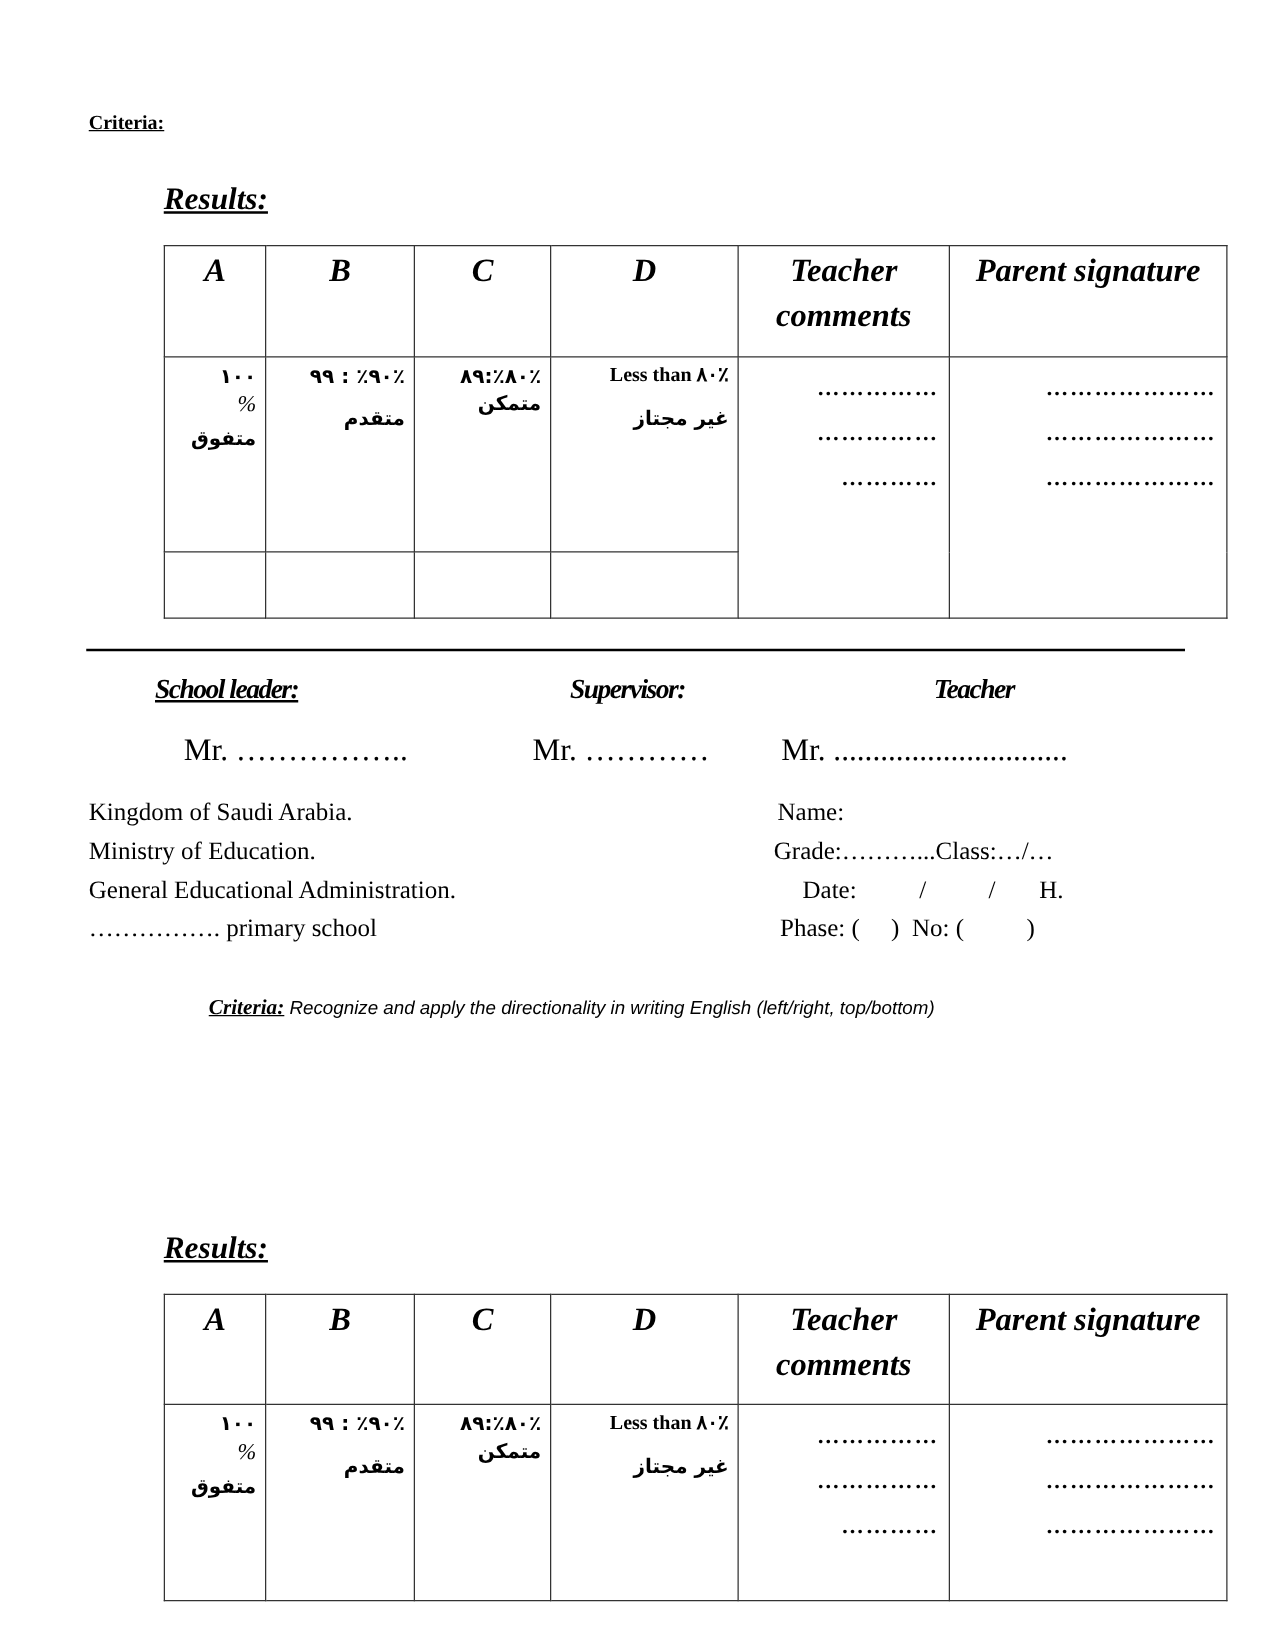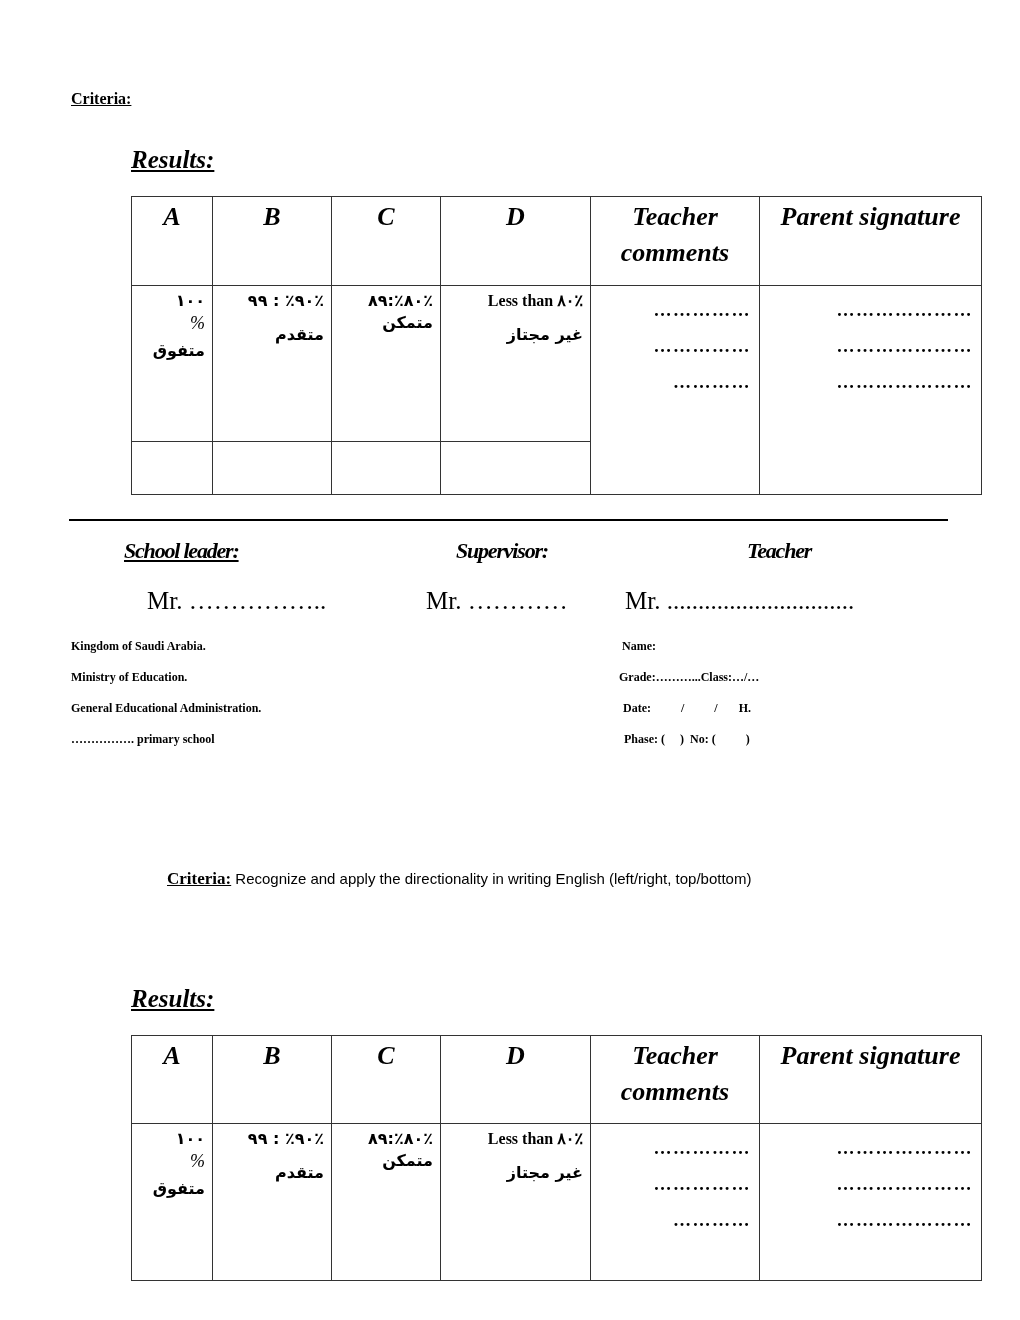--- a/index.html
+++ b/index.html
@@ -10,22 +10,22 @@
   table.results { position: absolute; left: 131px; border-collapse: collapse; table-layout: fixed; }
   table.results td { border: 1.5px solid #333; vertical-align: top; padding: 0; }
   .hdr { font-size: 26px; font-weight: bold; font-style: italic; text-align: center; line-height: 36px; padding-top: 2px !important; }
   .cell-ar { text-align: right; font-size: 16px; font-weight: bold; padding: 4px 7px 0 4px !important; line-height: 22px; }
   .cell-ar .ar { font-family: "DejaVu Sans", sans-serif; font-size: 16px; }
   .gap { height: 12px; }
   .dots { text-align: right; font-size: 18px; font-weight: bold; letter-spacing: 1.5px; line-height: 36px; padding: 6px 8px 0 0 !important; white-space: nowrap; overflow: hidden; }
   .hr-line { left: 69px; top: 519px; width: 879px; height: 0; border-top: 2px solid #000; }
   .sig-label { font-size: 22px; font-style: italic; font-weight: bold; letter-spacing: -1.2px; }
   .sig-mr { font-size: 25px; margin-left: 16px; }
-  .info { font-size: 12px; font-weight: bold; }
-  .criteria2 { left: 167px; top: 869px; font-size: 15px; font-family: "Liberation Sans", sans-serif; }
+  .info { font-size: 20px; font-weight: normal; }
+  .criteria2 { left: 167px; top: 796px; font-size: 15px; font-family: "Liberation Sans", sans-serif; font-style: italic; }
   .criteria2 .lbl { font-family: "Liberation Serif", serif; font-weight: bold; font-size: 17px; text-decoration: underline; }
 </style>
 </head>
 <body>
 
 <div class="abs criteria-top">Criteria:</div>
 
 <div class="abs results-title" style="left:131px; top:146px;">Results:</div>
 
 <table class="results" style="top:196px;">
@@ -99,21 +99,21 @@
 <div class="abs sig-mr" style="left:410px; top:587px;">Mr. …………</div>
 <div class="abs sig-mr" style="left:609px; top:587px;">Mr. ..............................</div>
 
 <div class="abs info" style="left:71px; top:639px;">Kingdom of Saudi Arabia.</div>
 <div class="abs info" style="left:71px; top:670px;text-align:right;">Ministry of Education.</div>
 <div class="abs info" style="left:71px; top:701px;">General Educational Administration.</div>
 <div class="abs info" style="left:71px; top:732px;">……………. primary school</div>
 
 <div class="abs info" style="left:622px; top:639px; white-space:pre;">Name:</div>
 <div class="abs info" style="left:619px; top:670px; white-space:pre;">Grade:………...Class:…/…</div>
-<div class="abs info" style="left:623px; top:701px; white-space:pre;">Date:          /          /       H.</div>
+<div class="abs info" style="left:642px; top:701px; white-space:pre;">Date:          /          /       H.</div>
 <div class="abs info" style="left:624px; top:732px; white-space:pre;">Phase: (     )  No: (          )</div>
 
 <div class="abs criteria2">
   <span class="lbl">Criteria:</span><span> Recognize and apply the directionality in writing English (left/right, top/bottom)</span>
 </div>
 
 <div class="abs results-title" style="left:131px; top:985px;">Results:</div>
 
 <table class="results" style="top:1035px;">
   <colgroup>

